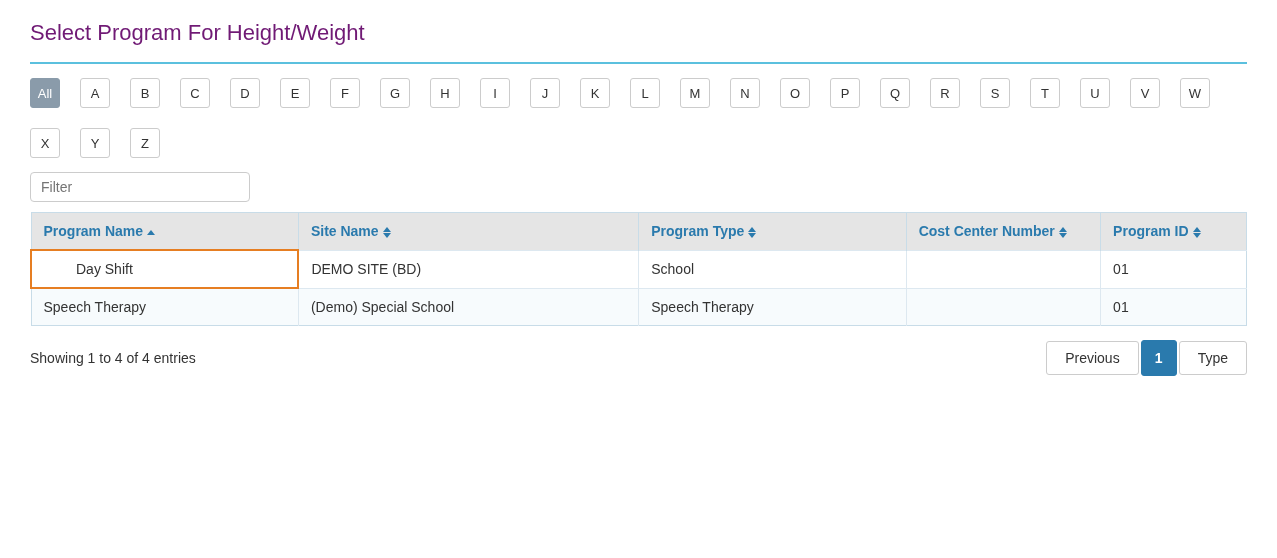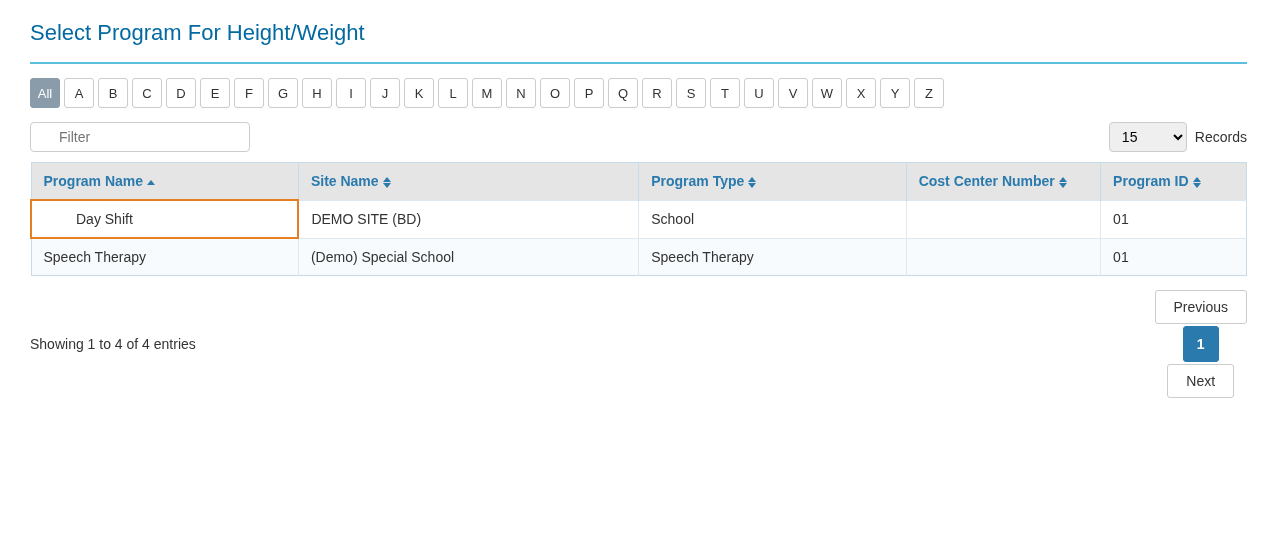--- a/index.html
+++ b/index.html
@@ -6,31 +6,31 @@
     body {
       font-family: Arial, sans-serif;
       background: #fff;
       color: #333;
       padding: 20px 30px;
       font-size: 14px;
     }
     h1 {
       font-size: 22px;
       font-weight: normal;
-      color: #0369a1;
+      color: #701a75;
       margin-bottom: 16px;
     }
     .top-border {
       border-top: 2px solid #5bc0de;
       margin-bottom: 14px;
     }
     .alpha-filter {
       display: flex;
       flex-wrap: wrap;
-      gap: 4px;
+      gap: 20px;
       margin-bottom: 14px;
     }
     .alpha-btn {
       width: 30px;
       height: 30px;
       border: 1px solid #ccc;
       background: #fff;
       color: #333;
       font-size: 13px;
       cursor: pointer;
@@ -46,21 +46,21 @@
     }
     .filter-row {
       display: flex;
       align-items: center;
       justify-content: space-between;
       margin-bottom: 10px;
     }
     .filter-input {
       border: 1px solid #ccc;
       border-radius: 4px;
-      padding: 6px 28px;
+      padding: 6px 10px;
       width: 220px;
       font-size: 14px;
       color: #999;
     }
     .records-control {
       display: flex;
       align-items: center;
       gap: 8px;
     }
     .records-select {
@@ -151,21 +151,20 @@
       margin-top: 14px;
     }
     .showing-text {
       font-size: 14px;
       color: #333;
     }
     .pagination {
       display: flex;
       align-items: center;
       gap: 2px;
-      flex-direction: column;
     }
     .page-btn {
       padding: 8px 18px;
       border: 1px solid #ccc;
       background: #fff;
       color: #333;
       font-size: 14px;
       cursor: pointer;
       border-radius: 3px;
     }
@@ -220,24 +219,20 @@
     <button class="alpha-btn">U</button>
     <button class="alpha-btn">V</button>
     <button class="alpha-btn">W</button>
     <button class="alpha-btn">X</button>
     <button class="alpha-btn">Y</button>
     <button class="alpha-btn">Z</button>
   </div>
 
 <div class="filter-row">
   <input class="filter-input" type="text" placeholder="Filter" style="">
-  <div class="records-control">
-    <select class="records-select" id="records-select"><option value="10">10</option><option value="15" selected="">15</option><option value="25">25</option><option value="50">50</option><option value="100">100</option></select>
-    <span class="records-label">Records</span>
-  </div>
 </div>
 
 <table>
   <thead>
     <tr id="table-header">
         <th class="th-program-name">Program Name<span class="sort-icon">
             <span class="sort-single-up"></span>
           </span></th>
         <th class="th-site-name">Site Name<span class="sort-icon">
             <span class="sort-up"></span>
@@ -273,15 +268,15 @@
         <td>01</td>
       </tr>
     </tbody>
 </table>
 
 <div class="footer-row">
   <span class="showing-text">Showing 1 to 4 of 4 entries</span>
   <div class="pagination">
     <button class="page-btn" id="prev-btn">Previous</button>
     <div class="page-num" id="page-num">1</div>
-    <button class="page-btn" id="next-btn">Next</button>
+    <button class="page-btn" id="next-btn">Type</button>
   </div>
 </div>
 
 </body></html>

